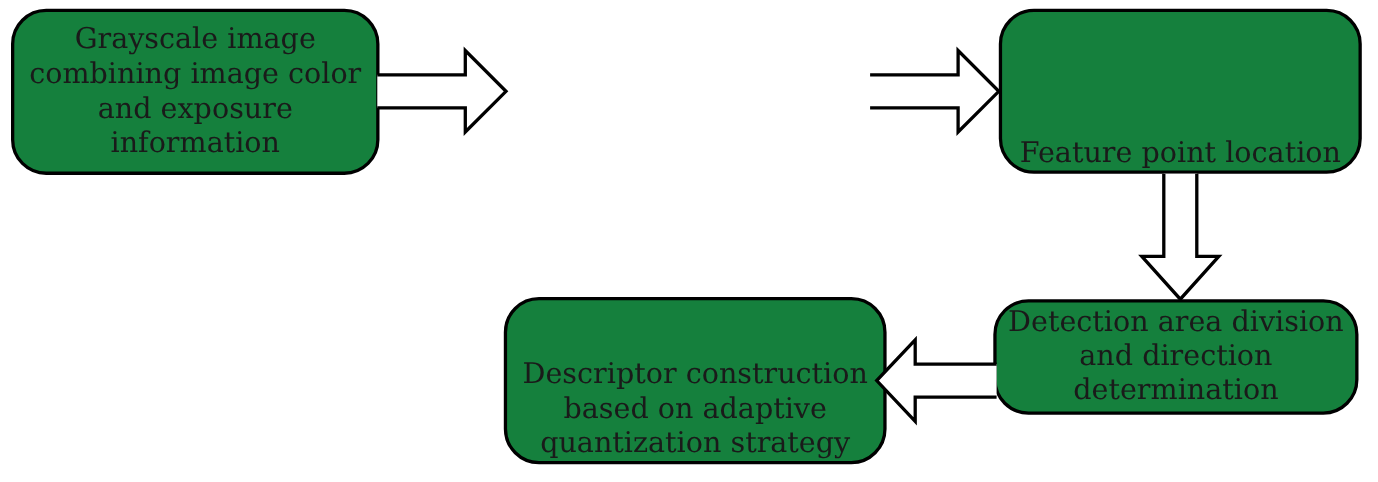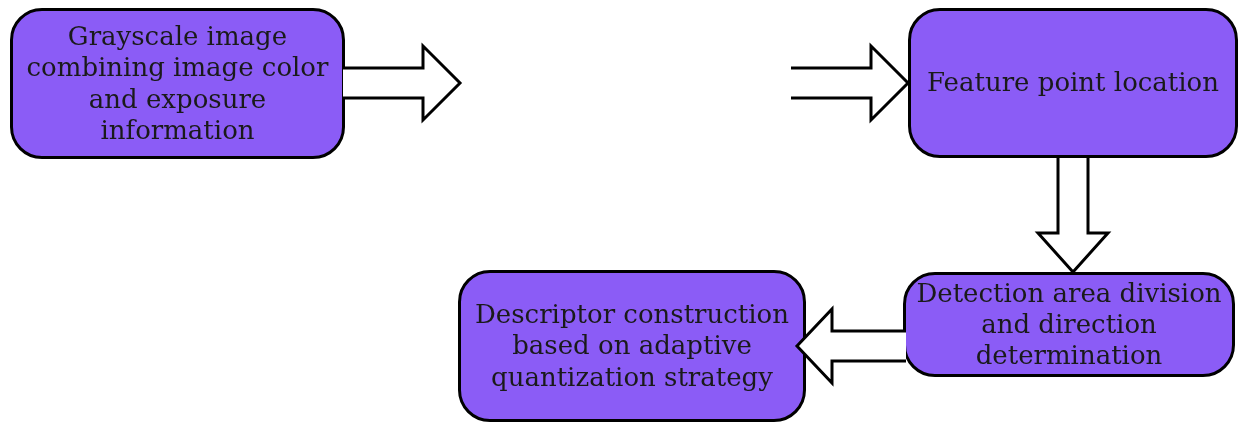--- a/index.html
+++ b/index.html
@@ -11,41 +11,41 @@
     position: relative;
     width: 1253px;
     height: 438px;
     background: #ffffff;
     overflow: hidden;
     font-family: "DejaVu Serif", "Liberation Serif", serif;
   }
   .node {
     position: absolute;
     box-sizing: border-box;
-    background: #8b5cf6;
+    background: #15803d;
     border: 3px solid #000000;
     border-radius: 32px;
     display: flex;
     align-items: center;
     justify-content: center;
     text-align: center;
   }
   .node-label {
     display: block;
     white-space: pre-line;
     font-size: 26px;
     line-height: 1.2;
     color: #1a1a1a;
     padding: 0 6px;
   }
   .node-grayscale   { left: 10px;  top: 8px;   width: 335px; height: 151px; }
   .node-extreme     { left: 458px; top: 8px;   width: 335px; height: 150px; }
-  .node-feature     { left: 908px; top: 8px;   width: 330px; height: 150px; }
+  .node-feature     { left: 908px; top: 8px;   width: 330px; height: 150px; align-items: flex-end; }
   .node-detection   { left: 903px; top: 272px; width: 332px; height: 105px; }
-  .node-descriptor  { left: 458px; top: 270px; width: 348px; height: 152px; }
+  .node-descriptor  { left: 458px; top: 270px; width: 348px; height: 152px; align-items: flex-end; }
   .arrow {
     position: absolute;
     overflow: visible;
   }
   .arrow path {
     fill: #ffffff;
     stroke: #000000;
     stroke-width: 3;
     stroke-linejoin: miter;
   }

